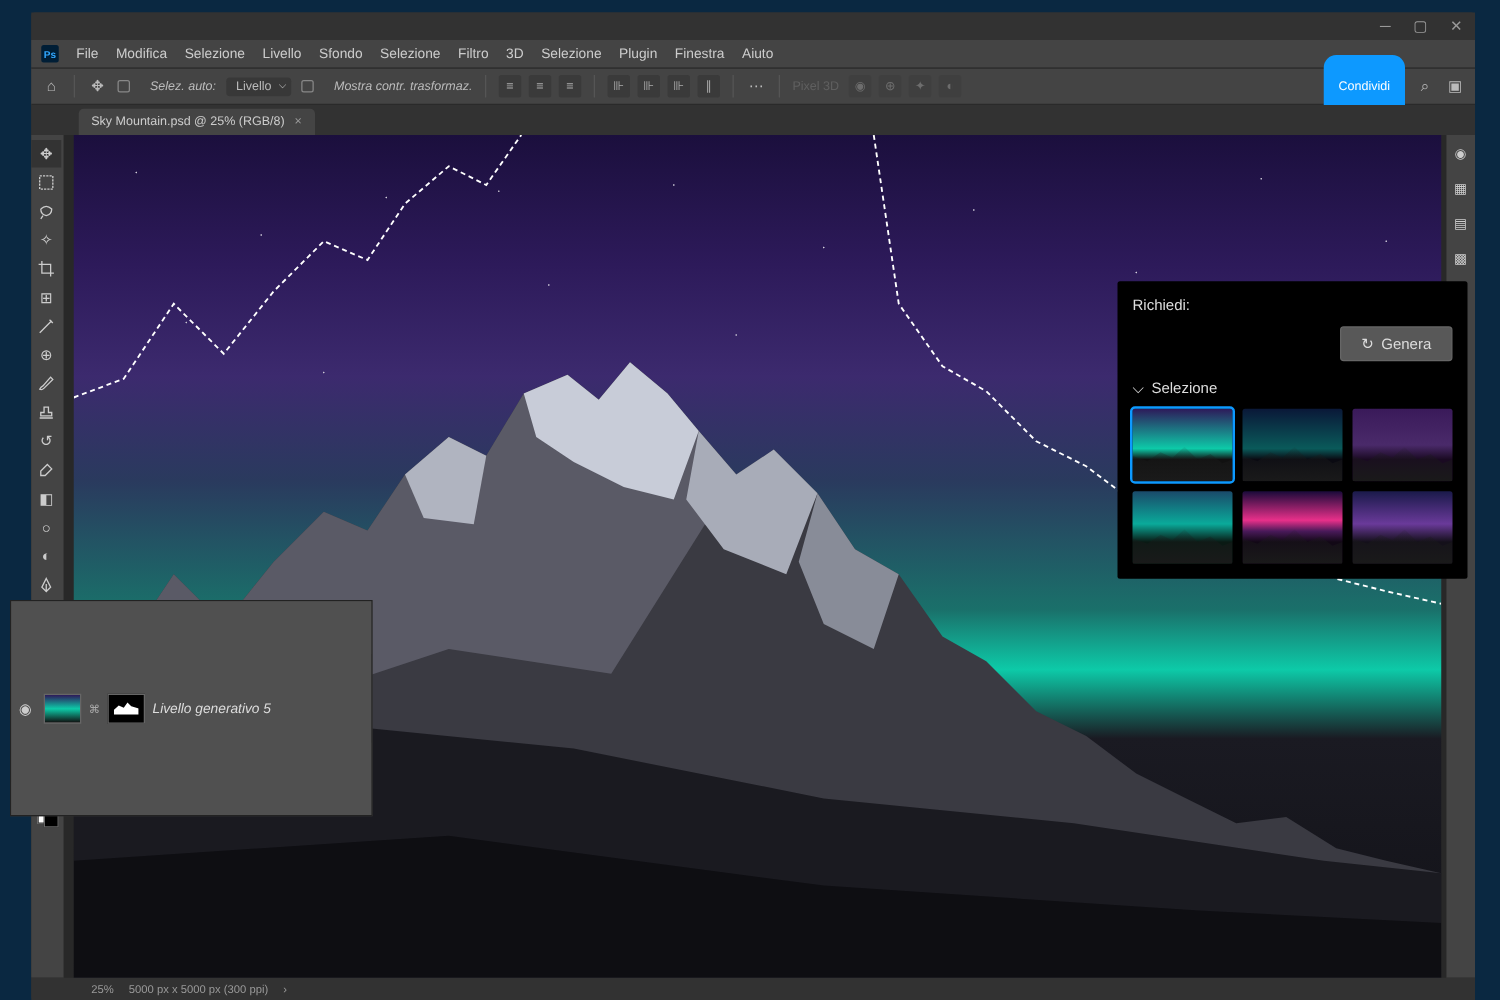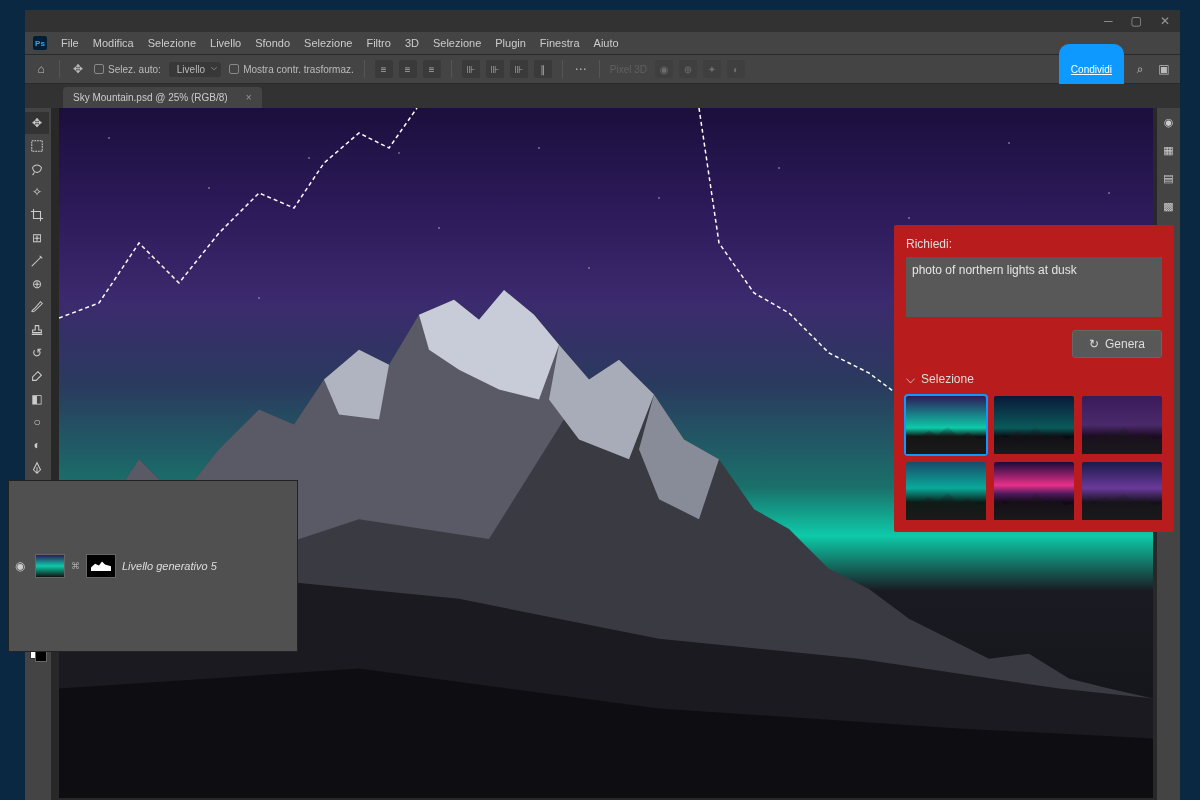--- a/index.html
+++ b/index.html
@@ -5,31 +5,31 @@
 * { margin: 0; padding: 0; box-sizing: border-box; font-family: -apple-system, "Segoe UI", sans-serif; user-select: none; }
 body { background: #0a2841; width: 1200px; height: 800px; overflow: hidden; position: relative; }
 .window { position: absolute; left: 25px; top: 10px; width: 1155px; height: 790px; background: #323232; border-radius: 3px; display: flex; flex-direction: column; }
 .titlebar { height: 22px; background: #323232; display: flex; align-items: center; justify-content: flex-end; padding: 0 10px; gap: 18px; }
 .titlebar span { color: #999; font-size: 12px; cursor: pointer; }
 .menubar { height: 22px; background: #444; display: flex; align-items: center; padding: 0 8px; gap: 14px; }
 .menubar .logo { width: 14px; height: 14px; background: #001e36; border-radius: 2px; display: flex; align-items: center; justify-content: center; color: #31a8ff; font-size: 8px; font-weight: bold; }
 .menubar a { color: #ccc; font-size: 11px; cursor: pointer; }
 .optbar { height: 30px; background: #444; border-top: 1px solid #2a2a2a; border-bottom: 1px solid #2a2a2a; display: flex; align-items: center; padding: 0 8px; gap: 8px; }
 .opt-ico { width: 16px; height: 16px; display: flex; align-items: center; justify-content: center; color: #bbb; font-size: 12px; cursor: pointer; }
-.opt-check { display: flex; align-items: center; gap: 4px; color: #bbb; font-size: 10px; }
+.opt-check { display: flex; align-items: center; gap: 16px; color: #bbb; font-size: 10px; font-style: italic; }
 .opt-check .box { width: 10px; height: 10px; border: 1px solid #888; border-radius: 2px; }
 .opt-drop { background: #383838; color: #bbb; font-size: 10px; padding: 2px 16px 2px 8px; border-radius: 3px; position: relative; cursor: pointer; }
 .opt-drop::after { content: "⌵"; position: absolute; right: 4px; top: 1px; font-size: 8px; }
 .opt-sep { width: 1px; height: 18px; background: #555; margin: 0 2px; }
 .grp { display: flex; gap: 6px; }
 .grp .ico { width: 18px; height: 18px; background: #3a3a3a; border-radius: 2px; display: flex; align-items: center; justify-content: center; color: #aaa; font-size: 10px; cursor: pointer; }
 .disabled { opacity: .4; }
-.share { margin-left: auto; background: #0d99ff; color: #fff; font-size: 10px; padding: 20px 12px; border-radius: 10px; cursor: pointer; text-decoration: underline; }
+.share { margin-left: auto; background: #0d99ff; color: #fff; font-size: 10px; padding: 20px 12px; border-radius: 10px; cursor: pointer; }
 .tabbar { height: 24px; background: #323232; display: flex; align-items: flex-end; padding-left: 38px; }
-.doctab { background: #444; color: #ccc; font-size: 10px; padding: 5px 10px; border-radius: 4px 4px 0 0; display: flex; align-items: center; gap: 18px; }
+.doctab { background: #444; color: #ccc; font-size: 10px; padding: 5px 10px; border-radius: 4px 4px 0 0; display: flex; align-items: center; gap: 8px; }
 .doctab .x { color: #999; font-size: 10px; cursor: pointer; }
 .workarea { flex: 1; display: flex; background: #282828; position: relative; }
 .toolbar { width: 26px; background: #444; display: flex; flex-direction: column; padding: 4px 0; gap: 1px; }
 .tool { width: 24px; height: 22px; display: flex; align-items: center; justify-content: center; color: #ccc; font-size: 12px; cursor: pointer; position: relative; }
 .tool.active { background: #333; }
 .tool svg { width: 14px; height: 14px; stroke: #ccc; fill: none; stroke-width: 1.2; }
 .canvas { flex: 1; position: relative; background: #282828; overflow: hidden; }
 .doc { position: absolute; left: 8px; top: 0; width: 1094px; height: 690px; background: linear-gradient(180deg, #1b0f3d 0%, #2d1a5a 15%, #3c2a6e 28%, #2a3a5e 40%, #1a706a 55%, #0dcaa8 62%, #1a1a22 70%, #111116 100%); overflow: hidden; }
 .stars { position: absolute; inset: 0; background-image: radial-gradient(1px 1px at 50px 30px, #fff, transparent), radial-gradient(1px 1px at 150px 80px, #fff, transparent), radial-gradient(1px 1px at 250px 50px, #fff, transparent), radial-gradient(1px 1px at 380px 120px, #fff, transparent), radial-gradient(1px 1px at 480px 40px, #fff, transparent), radial-gradient(1px 1px at 600px 90px, #fff, transparent), radial-gradient(1px 1px at 720px 60px, #fff, transparent), radial-gradient(1px 1px at 850px 110px, #fff, transparent), radial-gradient(1px 1px at 950px 35px, #fff, transparent), radial-gradient(1px 1px at 1050px 85px, #fff, transparent), radial-gradient(1px 1px at 90px 150px, #eee, transparent), radial-gradient(1px 1px at 200px 190px, #eee, transparent), radial-gradient(1px 1px at 340px 45px, #eee, transparent), radial-gradient(1px 1px at 530px 160px, #eee, transparent); }
 .mtn { position: absolute; bottom: 0; left: 0; width: 100%; height: 78%; }
@@ -61,21 +61,21 @@
 .layer.sel { background: #505050; }
 .layer .eye { color: #ccc; font-size: 12px; width: 14px; }
 .layer .th { width: 30px; height: 24px; background: #222; border: 1px solid #666; }
 .layer .th.g { background: linear-gradient(180deg, #2d1a5a, #0dcaa8, #111); }
 .layer .th.m { background: #000; position: relative; }
 .layer .th.m::after { content: ""; position: absolute; left: 4px; top: 4px; right: 4px; bottom: 6px; background: #fff; clip-path: polygon(0 70%, 20% 40%, 40% 55%, 55% 20%, 70% 45%, 100% 60%, 100% 100%, 0 100%); }
 .layer .lnk { color: #aaa; font-size: 9px; }
 .layer .nm { font-size: 11px; font-style: italic; color: #ddd; }
 .layers .footer { display: flex; align-items: center; justify-content: center; padding: 6px; gap: 14px; background: #424242; }
 .layers .footer span { color: #aaa; font-size: 12px; cursor: pointer; }
-.gen { position: absolute; right: 26px; top: 225px; width: 280px; background: #b91c1c; padding: 12px; color: #ddd; font-size: 12px; z-index: 10; border-radius: 2px; }
+.gen { position: absolute; right: 26px; top: 225px; width: 280px; background: #000000; padding: 12px; color: #ddd; font-size: 12px; z-index: 10; border-radius: 2px; }
 .gen .lbl { margin-bottom: 6px; color: #ddd; }
 .gen textarea { width: 100%; height: 60px; background: #585858; border: none; color: #e5e5e5; font-size: 12px; padding: 6px; resize: none; font-family: inherit; }
 .gen .btnrow { display: flex; justify-content: flex-end; margin-top: 10px; }
 .gen button { background: #585858; border: 1px solid #666; color: #ddd; font-size: 12px; padding: 6px 16px; border-radius: 3px; display: flex; align-items: center; gap: 6px; cursor: pointer; }
 .gen .sect { margin-top: 14px; display: flex; align-items: center; gap: 6px; color: #ddd; cursor: pointer; }
 .gen .grid { display: grid; grid-template-columns: repeat(3, 1fr); gap: 8px; margin-top: 10px; }
 .gen .var { height: 58px; border-radius: 2px; cursor: pointer; }
 .gen .var.active { outline: 2px solid #0d99ff; }
 .v1 { background: linear-gradient(180deg, #2d1a5a 0%, #0dcaa8 55%, #111 70%); }
 .v2 { background: linear-gradient(180deg, #0a1838 0%, #0a5a5a 55%, #0a0a12 70%); }
@@ -239,20 +239,25 @@
     <div class="rpanel">
       <div class="ico">◉</div>
       <div class="ico">▦</div>
       <div class="ico">▤</div>
       <div class="ico">▩</div>
       <div class="spacer"></div>
       <div class="ico">⚙</div>
       <div class="ico">◐</div>
     </div>
   </div>
+  <div class="status">
+    <span>25%</span>
+    <span>5000 px x 5000 px (300 ppi)</span>
+    <span>›</span>
+  </div>
 </div>
 
 <div class="layers">
   <div class="hdr">
     <span>‹‹</span>
     <span>✕</span>
   </div>
   <div class="title">Livelli</div>
   <div class="filter">
     <span class="search">⌕</span>
@@ -305,21 +310,20 @@
     <span>◻</span>
     <span>◐</span>
     <span>▬</span>
     <span>⊞</span>
     <span>🗑</span>
   </div>
 </div>
 
 <div class="gen">
   <div class="lbl">Richiedi:</div>
-  <textarea style="">photo of northern lights at dusk</textarea>
   <div class="btnrow">
     <button>
       <span>↻</span>
       <span>Genera</span>
     </button>
   </div>
   <div class="sect">
     <span>⌵</span>
     <span>Selezione</span>
   </div>

